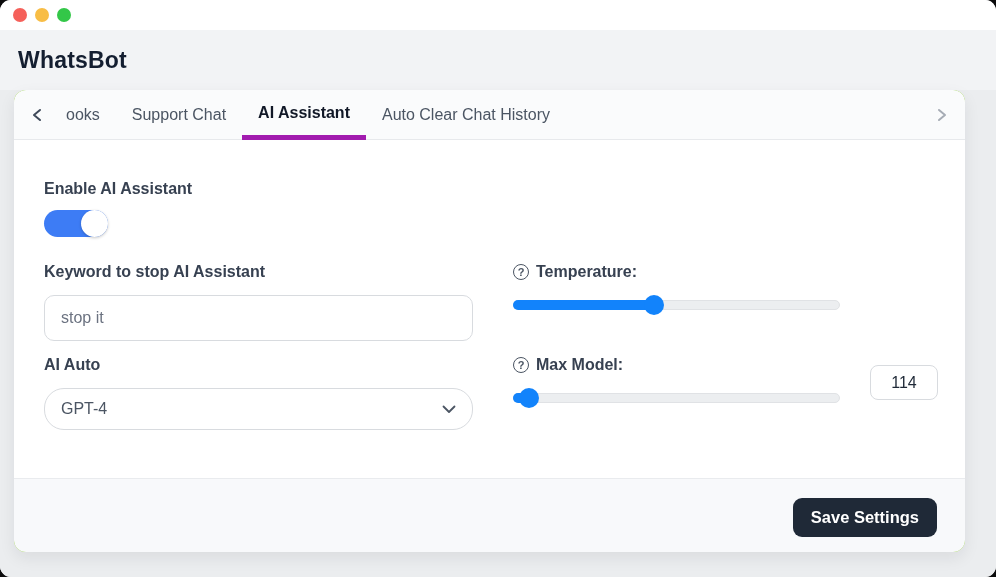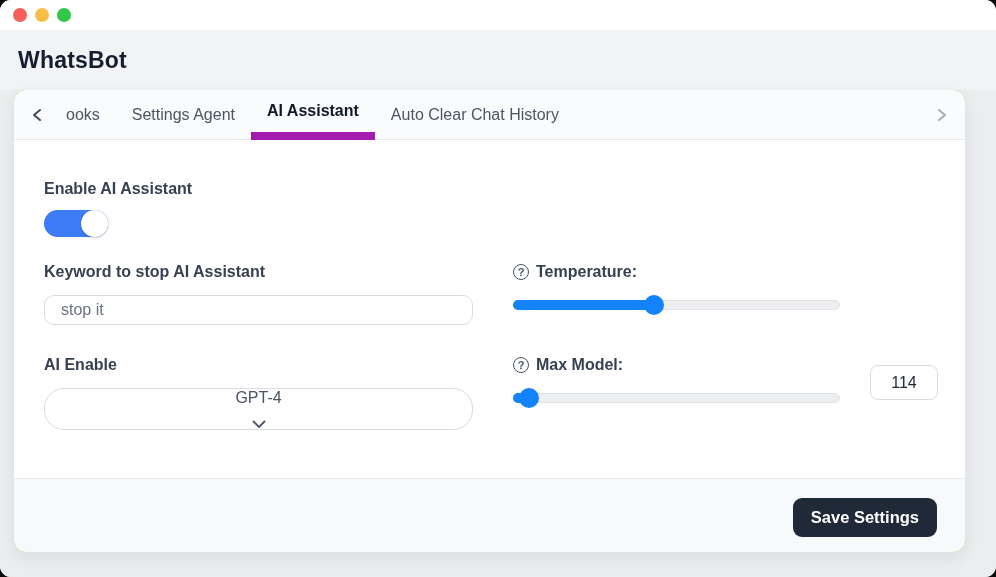--- a/index.html
+++ b/index.html
@@ -20,39 +20,39 @@
   
   .main{height:487px;background:#ebedef;padding:0 0 0 14px;box-sizing:border-box;}
   .card{width:951px;height:462px;background:#84cc16;border-radius:12px;overflow:hidden;
         box-shadow:0 6px 16px rgba(20,25,35,.08);}
 
   
   .tabbar{height:50px;background:#fafbfc;border-bottom:1px solid #e7e9ec;display:flex;align-items:stretch;
           padding:0 10px;box-sizing:border-box;}
   .tabscroll{width:26px;display:flex;align-items:center;justify-content:center;cursor:pointer;flex:0 0 auto;}
   .tab{padding:0 16px;display:flex;align-items:center;font-size:16px;color:#4b5563;cursor:pointer;white-space:nowrap;}
-  .tab.active{color:#111827;font-weight:600;border-bottom:8px solid #a21caf;margin-bottom:-1px;}
+  .tab.active{color:#111827;font-weight:600;border-bottom:5px solid #a21caf;margin-bottom:-1px;}
   .tabscroll.right{margin-left:auto;}
 
   
   .content{position:relative;height:338px;background:#ffffff;}
   .flabel{position:absolute;font-size:16px;font-weight:700;color:#374151;display:flex;align-items:center;}
 
   
   .toggle{position:absolute;left:30px;top:70px;width:64px;height:27px;border-radius:14px;background:#3d7cf5;cursor:pointer;}
   .toggle .knob{position:absolute;right:0;top:0;width:27px;height:27px;border-radius:50%;background:#fff;
                 box-shadow:0 1px 3px rgba(0,0,0,.22);}
 
   
-  .tinput{position:absolute;left:30px;width:429px;height:30px;box-sizing:border-box;border:1px solid #d8dbdf;
+  .tinput{position:absolute;left:30px;width:429px;height:46px;box-sizing:border-box;border:1px solid #d8dbdf;
           border-radius:10px;padding:0 16px;font-size:16px;color:#6b7280;background:#fff;outline:none;
           font-family:"Liberation Sans",sans-serif;}
   .select{position:absolute;left:30px;width:429px;height:42px;box-sizing:border-box;border:1px solid #d8dbdf;
           border-radius:20px;display:flex;align-items:center;padding:0 16px;font-size:16px;color:#4b5563;
-          background:#fff;cursor:pointer;justify-content:space-between;flex-direction:column;}
+          background:#fff;cursor:pointer;justify-content:space-between;}
 
   
   .help{width:16px;height:16px;border:1.5px solid #4b5563;border-radius:50%;display:inline-flex;align-items:center;
         justify-content:center;font-size:11px;font-weight:700;color:#4b5563;margin-right:7px;box-sizing:border-box;}
 
   
   .slider{position:absolute;width:327px;height:20px;cursor:pointer;}
   .slider .track{position:absolute;left:0;right:0;top:5px;height:10px;border-radius:6px;background:#eceef0;
                  border:1px solid #e0e2e5;box-sizing:border-box;}
   .slider .fill{position:absolute;left:0;top:5px;width:var(--pct,0%);height:10px;border-radius:6px;background:#1283fb;}
@@ -89,41 +89,41 @@
   <div class="main">
     <div class="card">
 
       <div class="tabbar">
         <span class="tabscroll">
           <svg width="12" height="14" viewBox="0 0 12 14">
               <polyline points="9,2 3,7 9,12" fill="none" stroke="#3f4a5a" stroke-width="2" stroke-linecap="round" stroke-linejoin="round"></polyline>
             </svg>
         </span>
         <div class="tab">ooks</div>
-        <div class="tab">Settings Agent</div>
+        <div class="tab">Support Chat</div>
         <div class="tab active">AI Assistant</div>
         <div class="tab">Auto Clear Chat History</div>
         <span class="tabscroll right">
           <svg width="12" height="14" viewBox="0 0 12 14">
               <polyline points="3,2 9,7 3,12" fill="none" stroke="#a6acb5" stroke-width="2" stroke-linecap="round" stroke-linejoin="round"></polyline>
             </svg>
         </span>
       </div>
 
       <div class="content">
 
         <div class="flabel" style="left:30px;top:40px;text-align:center;">Enable AI Assistant</div>
         <div class="toggle">
           <div class="knob"></div>
         </div>
 
         <div class="flabel" style="left:30px;top:123px;">Keyword to stop AI Assistant</div>
         <input class="tinput" style="top: 155px;" value="stop it">
 
-        <div class="flabel" style="left:30px;top:216px;">AI Enable</div>
+        <div class="flabel" style="left:30px;top:216px;">AI Auto</div>
         <div class="select" style="top:248px;">
           <span>GPT-4</span>
           <span>
             <svg width="14" height="9" viewBox="0 0 14 9">
                 <polyline points="1.5,1.5 7,7 12.5,1.5" fill="none" stroke="#4b5563" stroke-width="1.8" stroke-linecap="round" stroke-linejoin="round"></polyline>
               </svg>
           </span>
         </div>
 
         <div class="flabel" style="left:499px;top:123px;">

